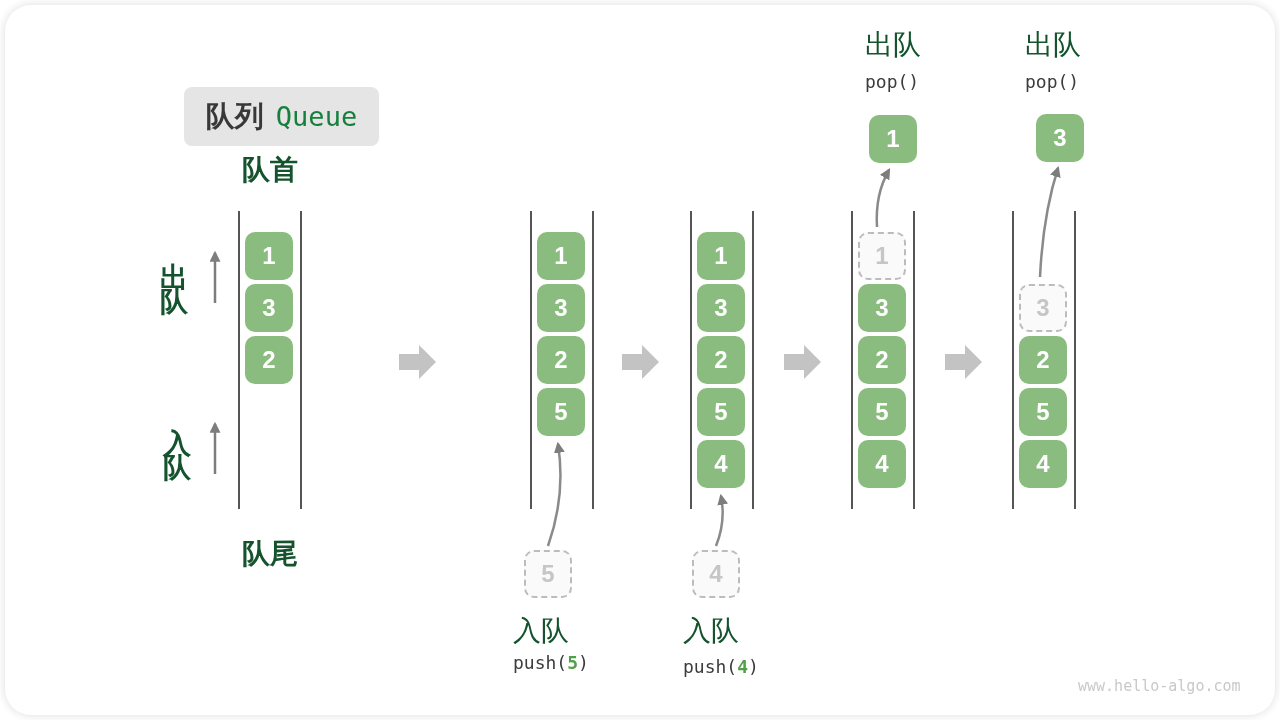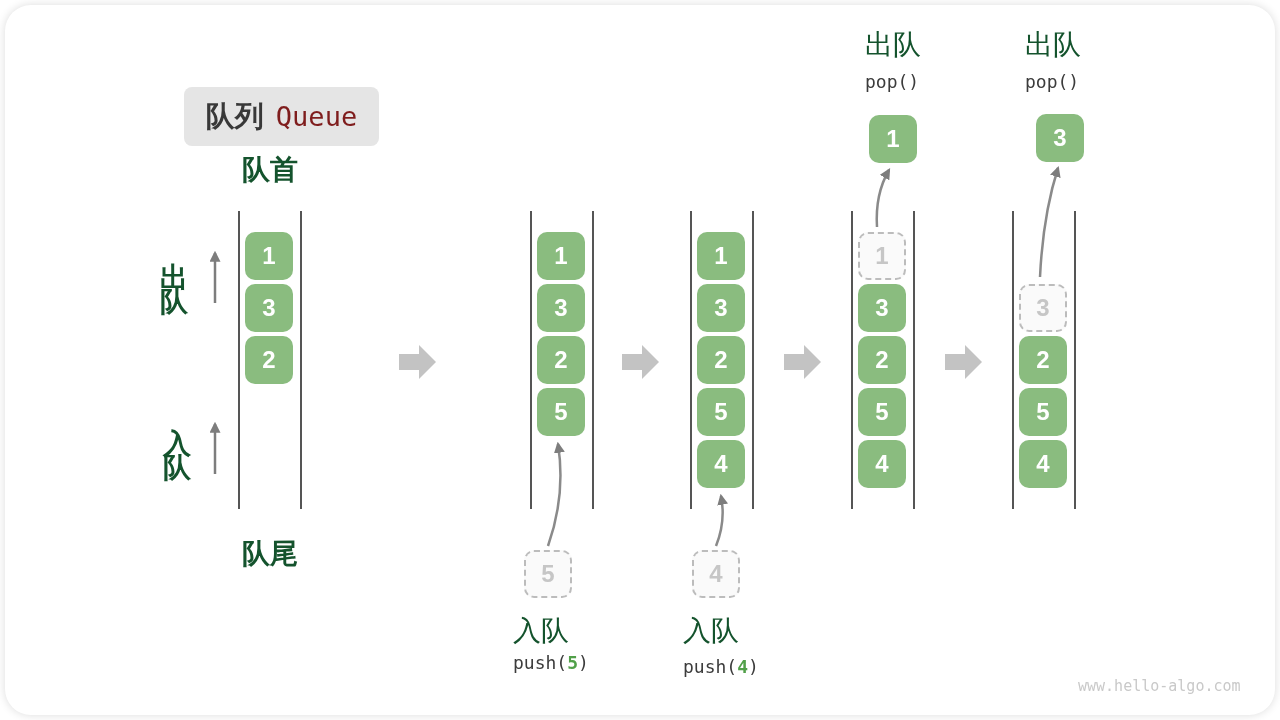--- a/index.html
+++ b/index.html
@@ -4,21 +4,21 @@
 <style>
   html,body{margin:0;padding:0;background:#ffffff;}
   .canvas{position:relative;width:1280px;height:720px;overflow:hidden;
           font-family:"Liberation Sans","DejaVu Sans",sans-serif;}
   .card{position:absolute;left:5px;top:5px;right:5px;bottom:5px;background:#ffffff;
         border-radius:26px;box-shadow:0 0 10px rgba(0,0,0,0.14);}
   .abs{position:absolute;}
   .badge{position:absolute;left:184px;top:43px;width:195px;height:59px;background:#e5e5e5;
          border-radius:8px;display:flex;align-items:center;justify-content:center;gap:12px;margin-top:44px;}
   .badge .zh{font-size:29px;font-weight:700;color:#383838;}
-  .badge .en{font-size:27px;color:#7f1d1d;font-family:"DejaVu Sans Mono","Liberation Mono",monospace;}
+  .badge .en{font-size:27px;color:#15803d;font-family:"DejaVu Sans Mono","Liberation Mono",monospace;}
   .cjk{color:#14532d;font-size:28px;font-weight:700;line-height:24px;}
   .cjk.light{font-weight:500;}
   .wall{position:absolute;width:1.5px;top:211px;height:298px;background:#555555;}
   .box{position:absolute;width:48px;height:48px;border-radius:10px;background:#8abc7f;
        color:#ffffff;font-size:24px;font-weight:700;display:flex;align-items:center;
        justify-content:center;box-sizing:border-box;}
   .ghost{background:#fafafa;border:2.5px dashed #bcbcbc;color:#c6c6c6;}
   .code{position:absolute;font-family:"DejaVu Sans Mono","Liberation Mono",monospace;
         font-size:18px;color:#3c3c3c;line-height:28px;white-space:nowrap;}
   .code .g{color:#51a049;font-weight:700;}

